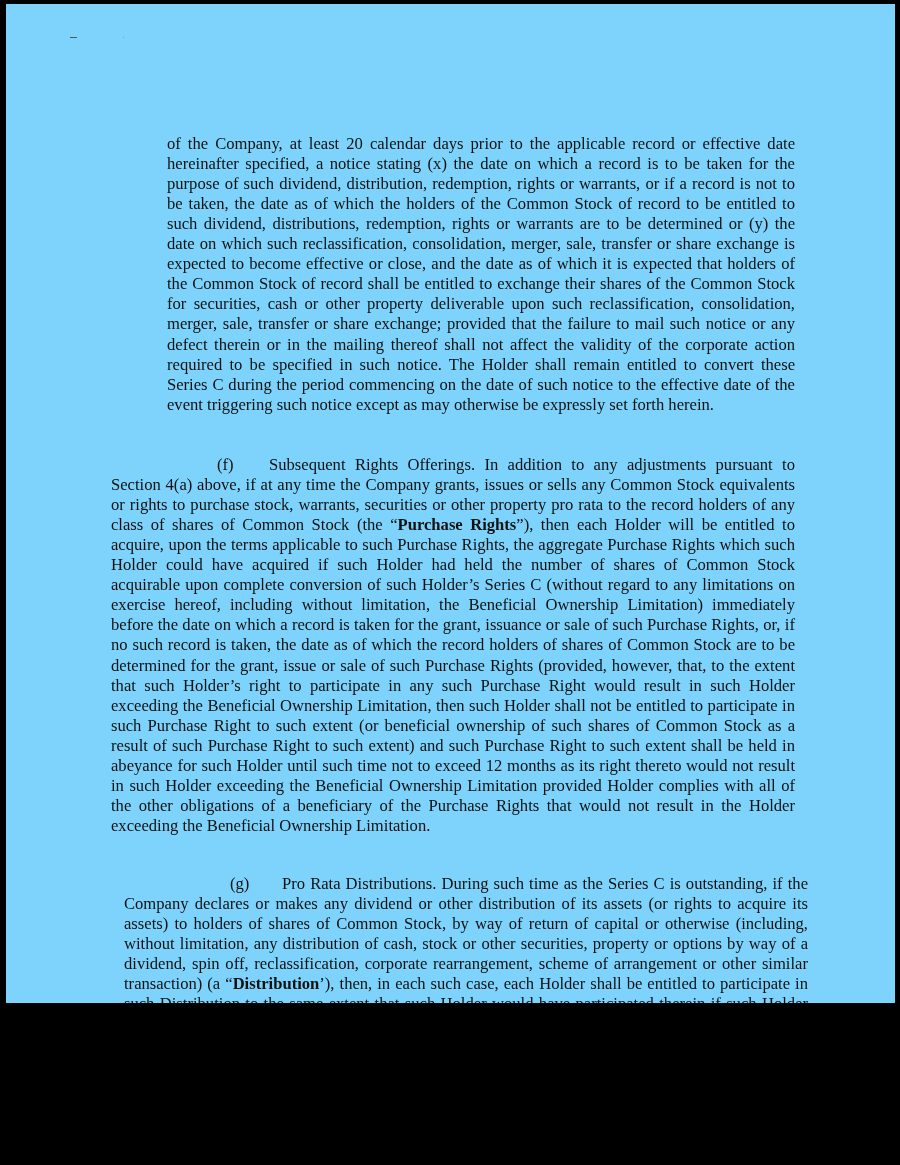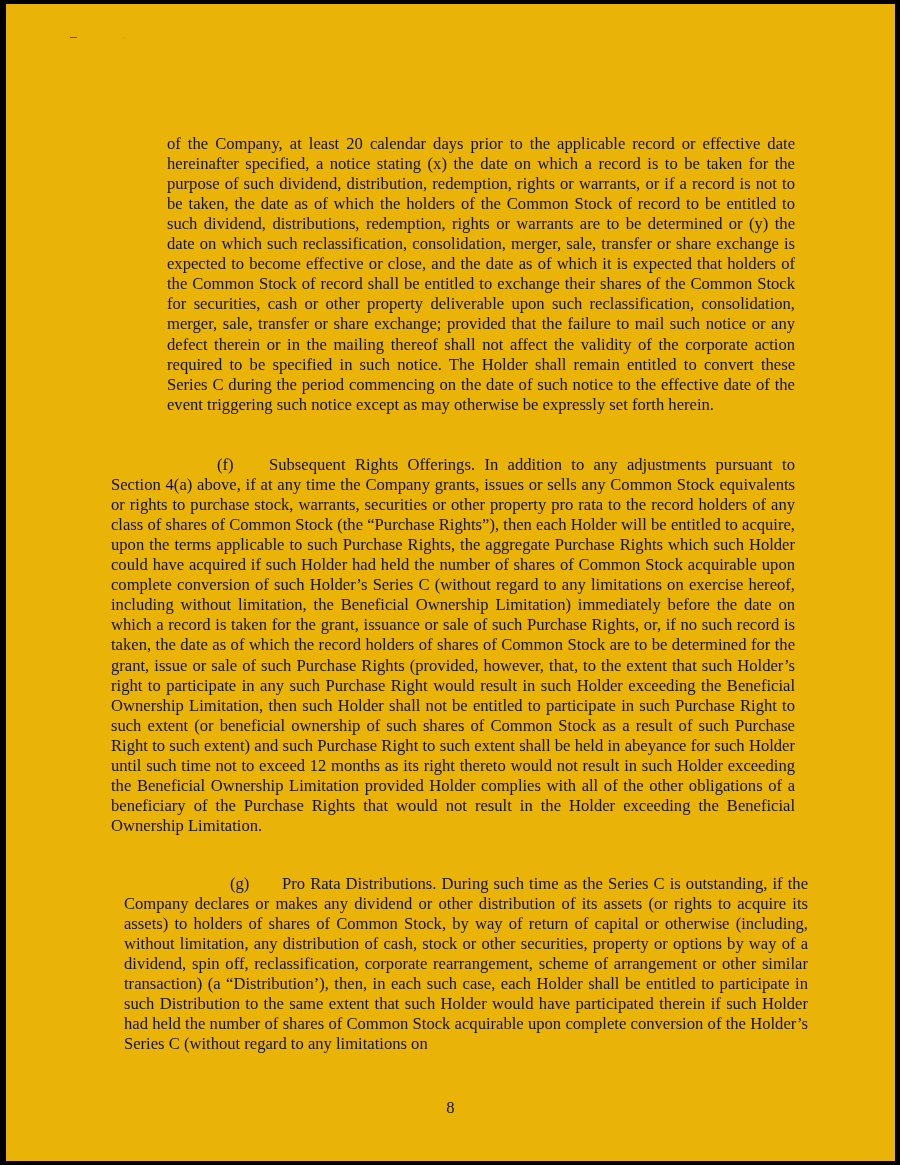--- a/index.html
+++ b/index.html
@@ -11,22 +11,22 @@
       width: 900px;
       height: 1165px;
       position: relative;
       overflow: hidden;
     }
     .page {
       position: absolute;
       left: 6px;
       top: 4px;
       width: 889px;
-      height: 1157px;
-      background: #eab308;
+      height: 999px;
+      background: #7dd3fc;
       overflow: hidden;
     }
     .scan-mark {
       position: absolute;
       top: 33px;
       height: 1px;
       background: #555;
     }
     .scan-mark.m1 { left: 64px; width: 7px; }
     .scan-mark.m2 { left: 117px; width: 1px; background: #999; }
@@ -56,21 +56,21 @@
       width: 684px;
     }
     .num {
       display: inline-block;
       width: 52px;
       padding-left: 106px;
     }
     .heading {
       text-underline-offset: 2px;
     }
-    b { font-weight: normal; }
+    b { font-weight: bold; }
     .page-number {
       position: absolute;
       left: 0;
       width: 889px;
       top: 1094px;
       text-align: center;
       font-family: "Liberation Serif", serif;
       font-size: 16.6px;
       color: #111;
     }

